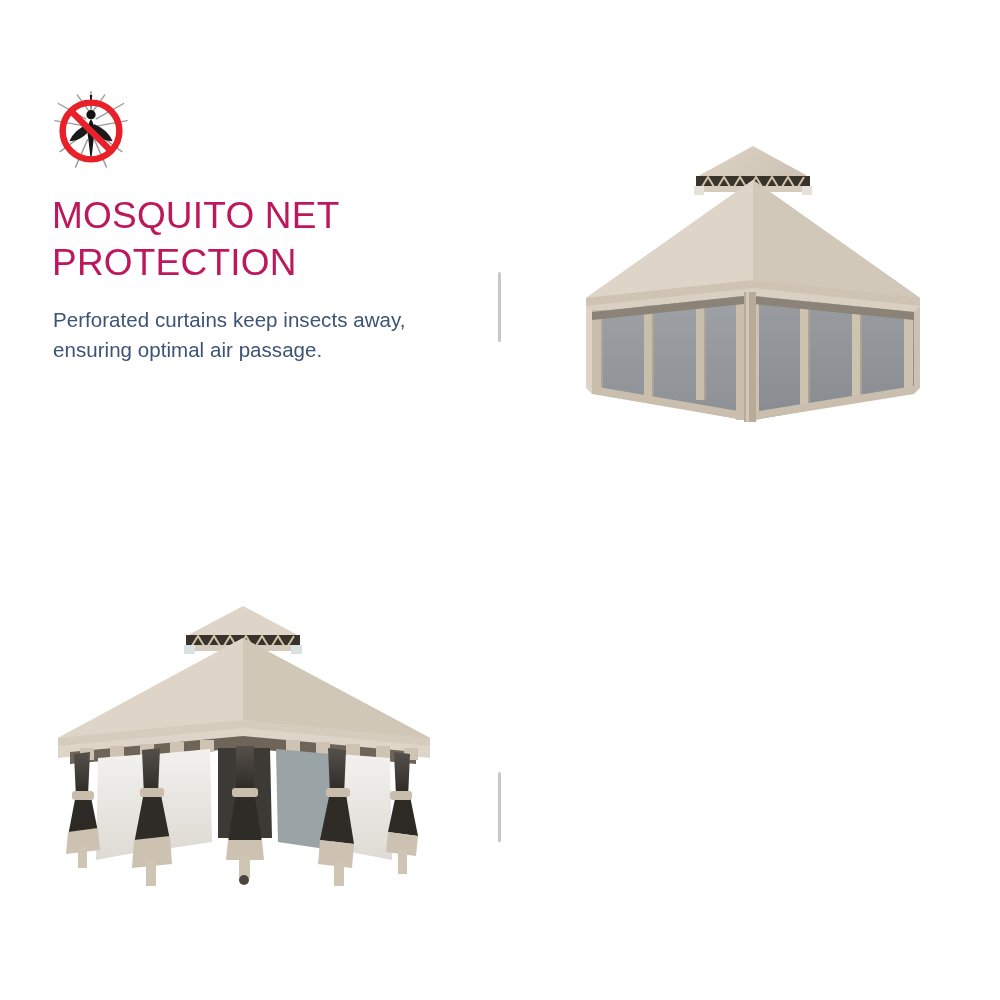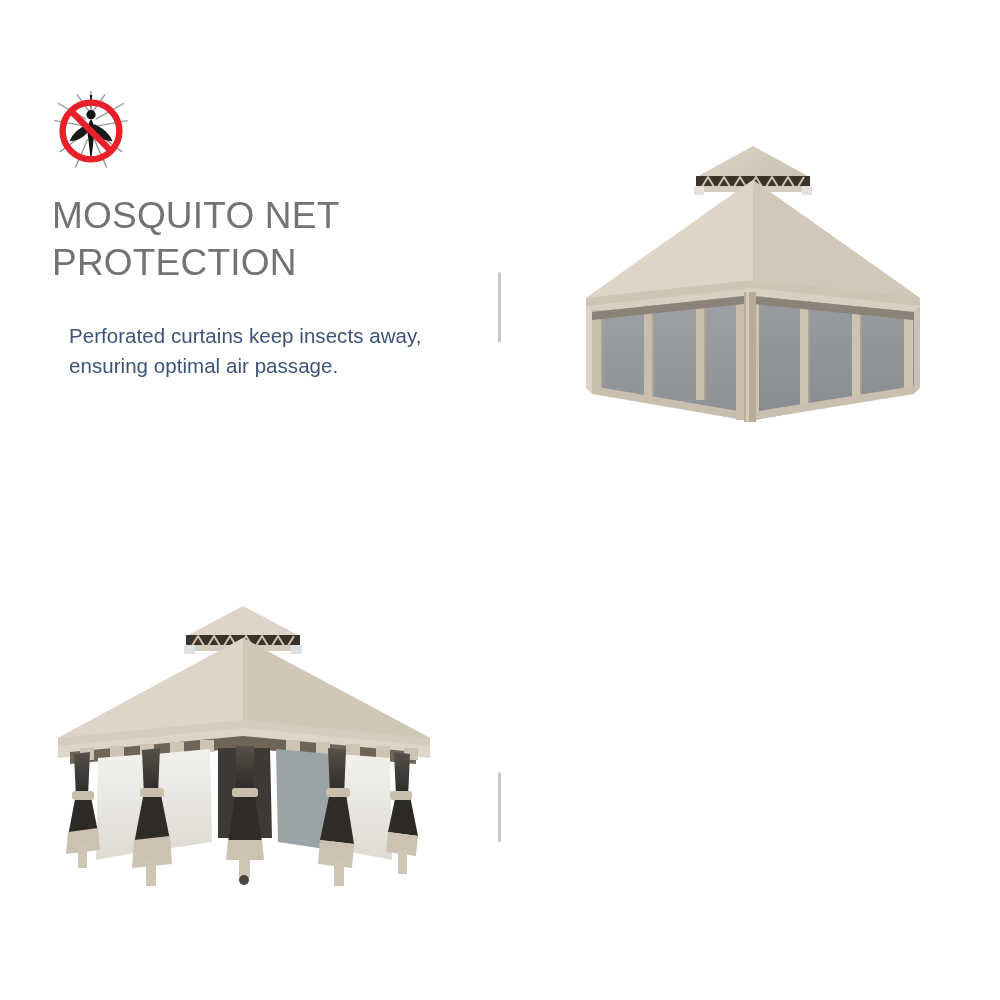--- a/index.html
+++ b/index.html
@@ -22,38 +22,38 @@
     background: #ffffff;
   }
 
   
   .feature-block { position: absolute; }
 
   .feature-icon { position: absolute; }
 
   .feature-title {
     position: absolute;
-    color: #737373;
+    color: #be185d;
     font-size: 37px;
     line-height: 47px;
     letter-spacing: 0.2px;
     font-weight: 400;
     white-space: pre-line;
     margin: 0;
   }
 
   .feature-body {
     position: absolute;
     color: #3c5377;
     font-size: 20.5px;
     line-height: 30px;
     letter-spacing: 0.05px;
     font-weight: 400;
     white-space: pre-line;
-    margin: 16px;
+    margin: 0;
   }
 
   .divider {
     position: absolute;
     width: 3px;
     background: #c7c7c7;
     border-radius: 2px;
   }
 
   

